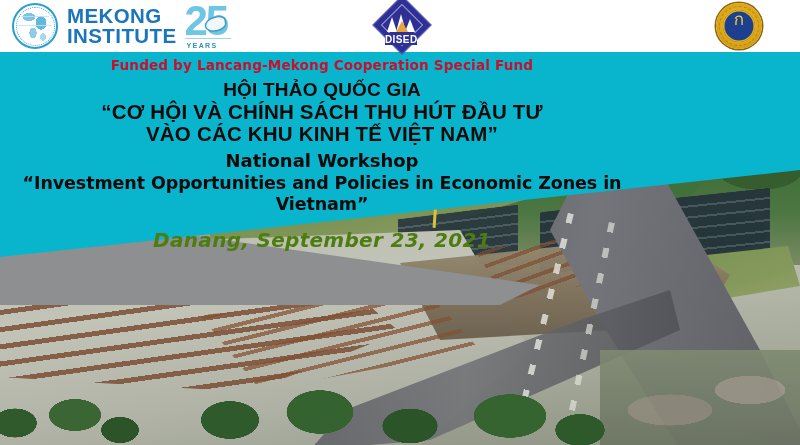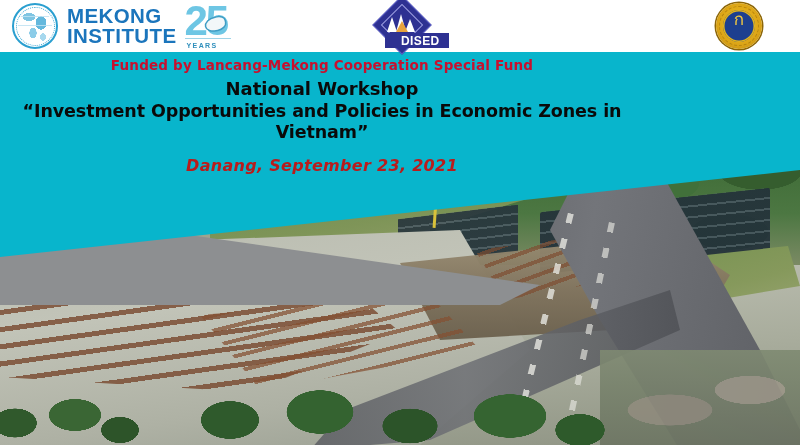--- a/index.html
+++ b/index.html
@@ -167,26 +167,26 @@
     border-style: solid;
     border-width: 0 6px 11px 6px;
     border-color: transparent transparent #e8a33d transparent;
   }
   .dised .label {
     position: absolute;
     left: 11px; top: 30px;
     width: 32px;
     text-align: center;
     font-family: "Liberation Sans", sans-serif;
-    font-size: 12px;
+    font-size: 10px;
     font-weight: 700;
     letter-spacing: .4px;
     color: #ffffff;
     background: #2e3192;
-    padding: .5px 16px;
+    padding: .5px 0;
   }
 
   
   .seal {
     position: absolute;
     left: 716px; top: 3px;
     width: 46px; height: 46px;
     border-radius: 50%;
     background: radial-gradient(circle at 50% 45%, #f0c020 0%, #dba417 62%, #b8860f 100%);
     box-shadow: 0 0 0 1.5px #8c6608;
@@ -459,25 +459,25 @@
     margin-top: 2px;
     color: #0a0a0a;
     font-family: "DejaVu Sans", sans-serif;
     font-weight: 700;
     font-size: 17.5px;
     line-height: 21px;
     letter-spacing: -.1px;
   }
   .place-date {
     margin-top: 13px;
-    color: #b91c1c;
+    color: #4d7c0f;
     font-family: "DejaVu Sans", sans-serif;
     font-style: italic;
     font-weight: 600;
-    font-size: 16px;
+    font-size: 20px;
     letter-spacing: .3px;
   }
 </style>
 </head>
 <body>
 
 <div id="poster">
 
   <div class="photo">
     <div class="base"></div>
@@ -501,20 +501,25 @@
     <div class="trees-bottom"></div>
     <div class="trees-left"></div>
   </div>
 
   <div class="grey-wedge"></div>
 
   <div class="cyan-band"></div>
 
   <div class="banner-text">
     <div class="funded">Funded by Lancang-Mekong Cooperation Special Fund</div>
+    <div class="vn-title">
+      <div class="l1">HỘI THẢO QUỐC GIA</div>
+      <div class="l2">“CƠ HỘI VÀ CHÍNH SÁCH THU HÚT ĐẦU TƯ</div>
+      <div class="l3">VÀO CÁC KHU KINH TẾ VIỆT NAM”</div>
+    </div>
     <div class="en-head">National Workshop</div>
     <div class="en-sub">“Investment Opportunities and Policies in Economic Zones in Vietnam”</div>
     <div class="place-date">Danang, September 23, 2021</div>
   </div>
 
   <div class="logo-bar">
 
     <div class="mi-lockup">
       <div class="mi-globe">
         <div class="land"></div>

